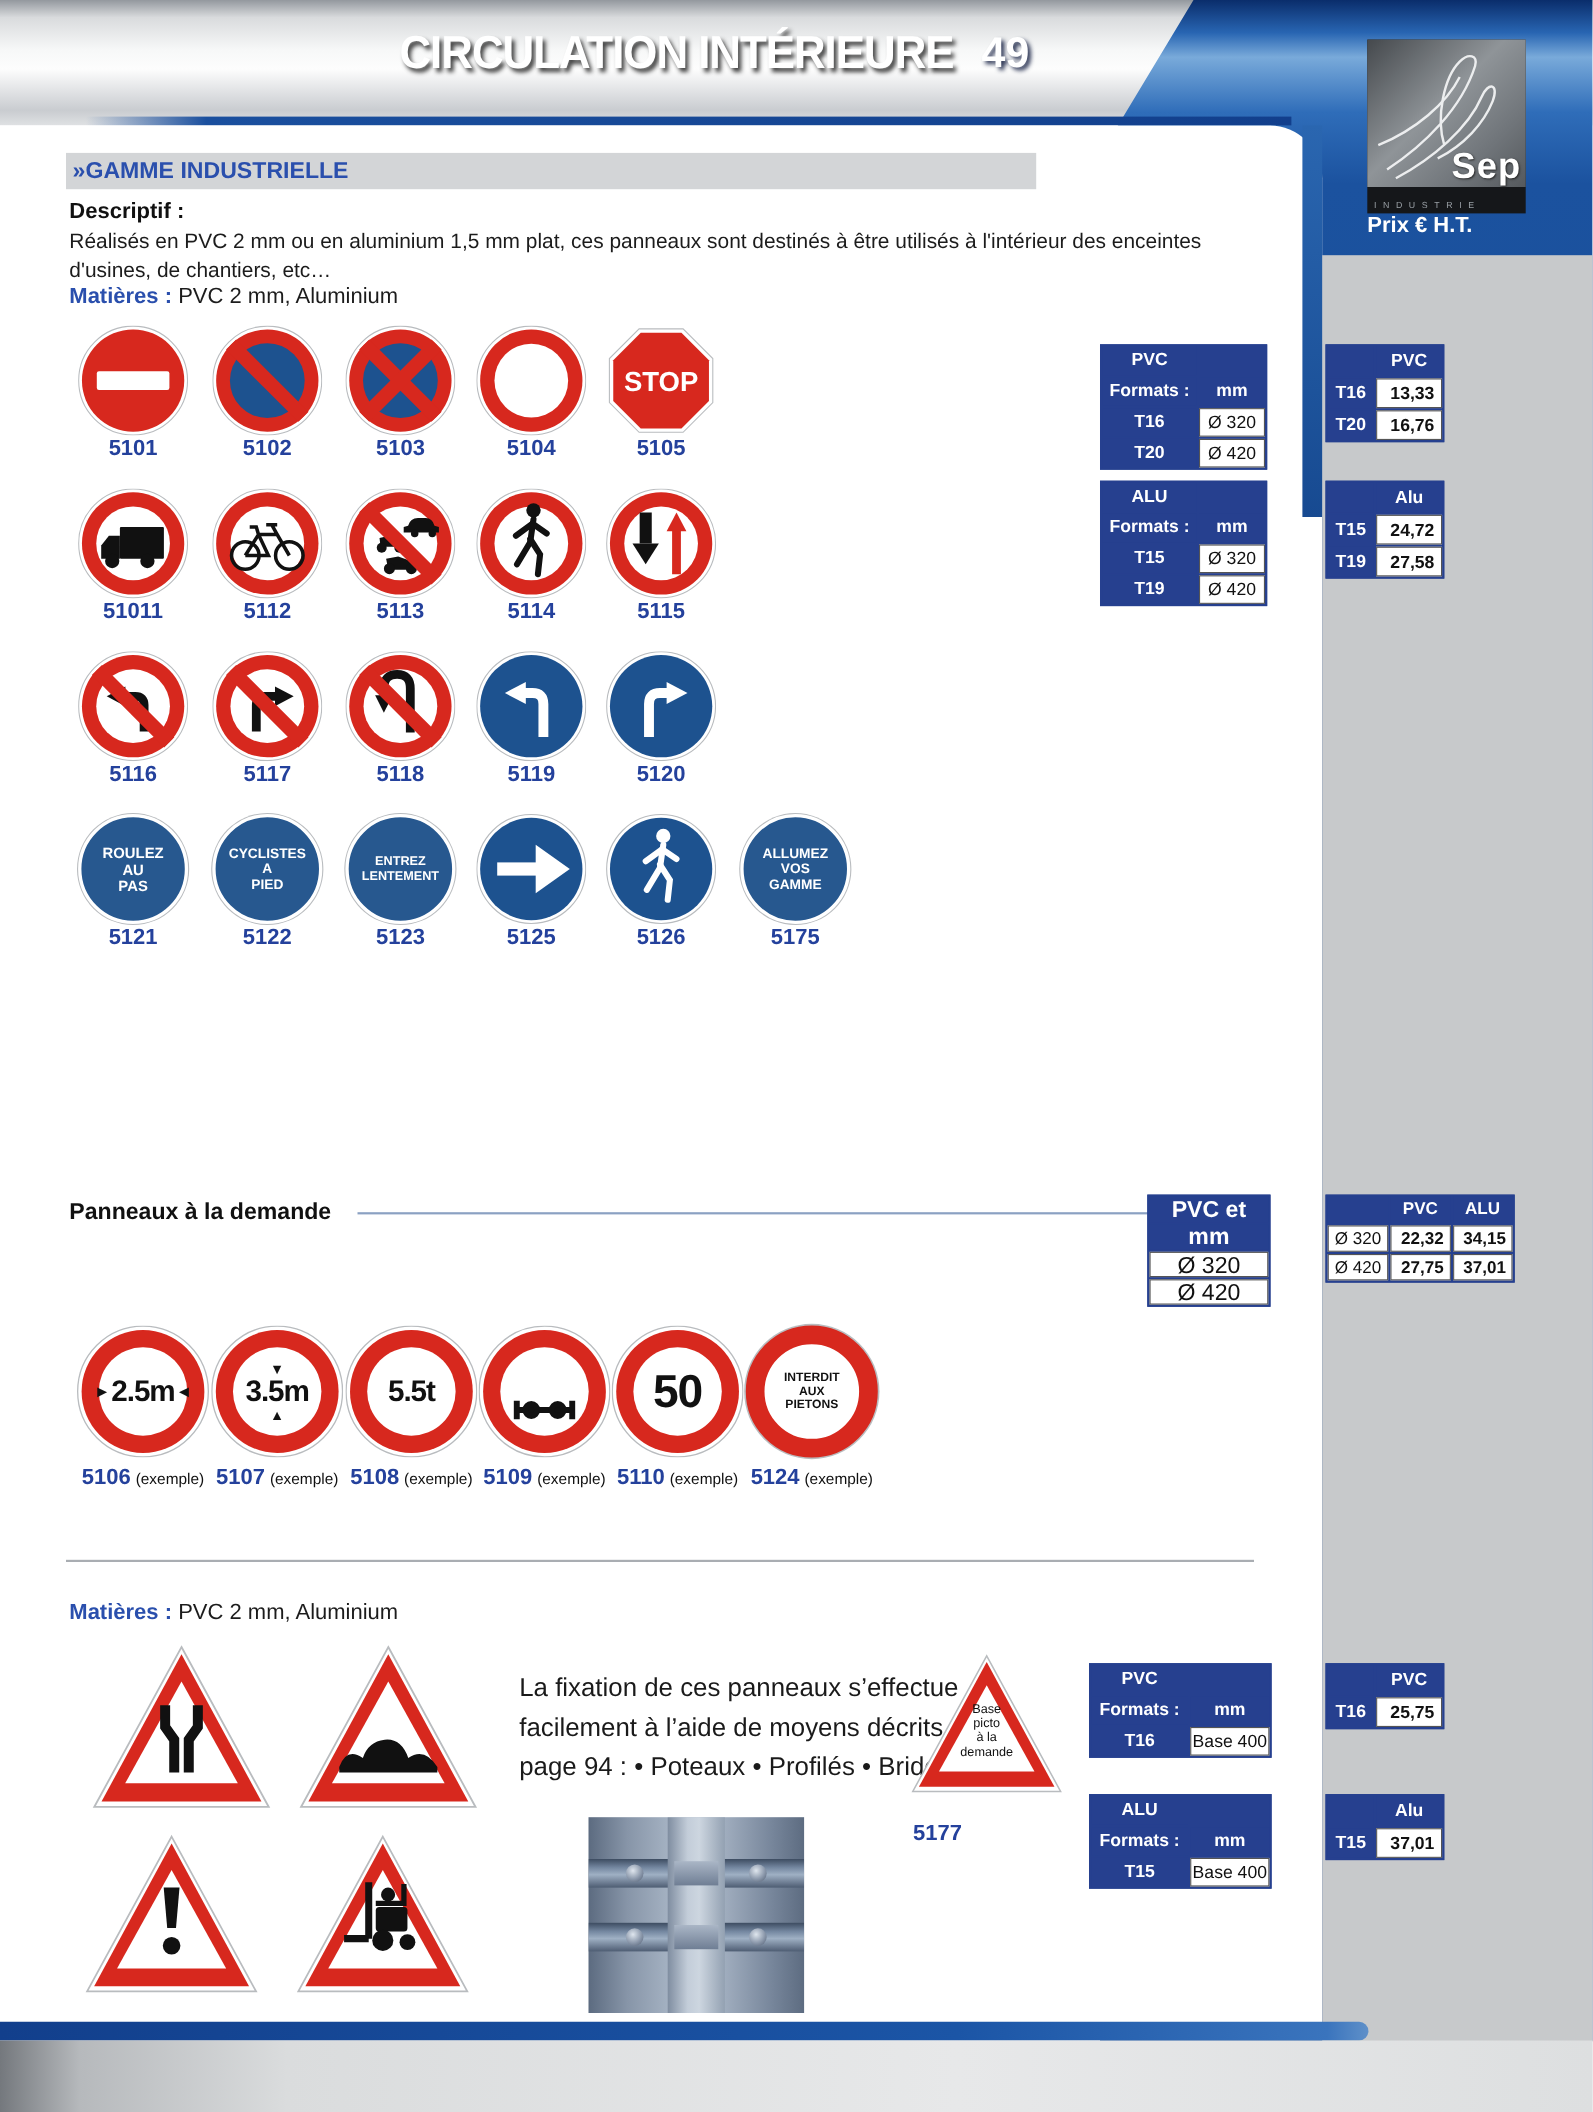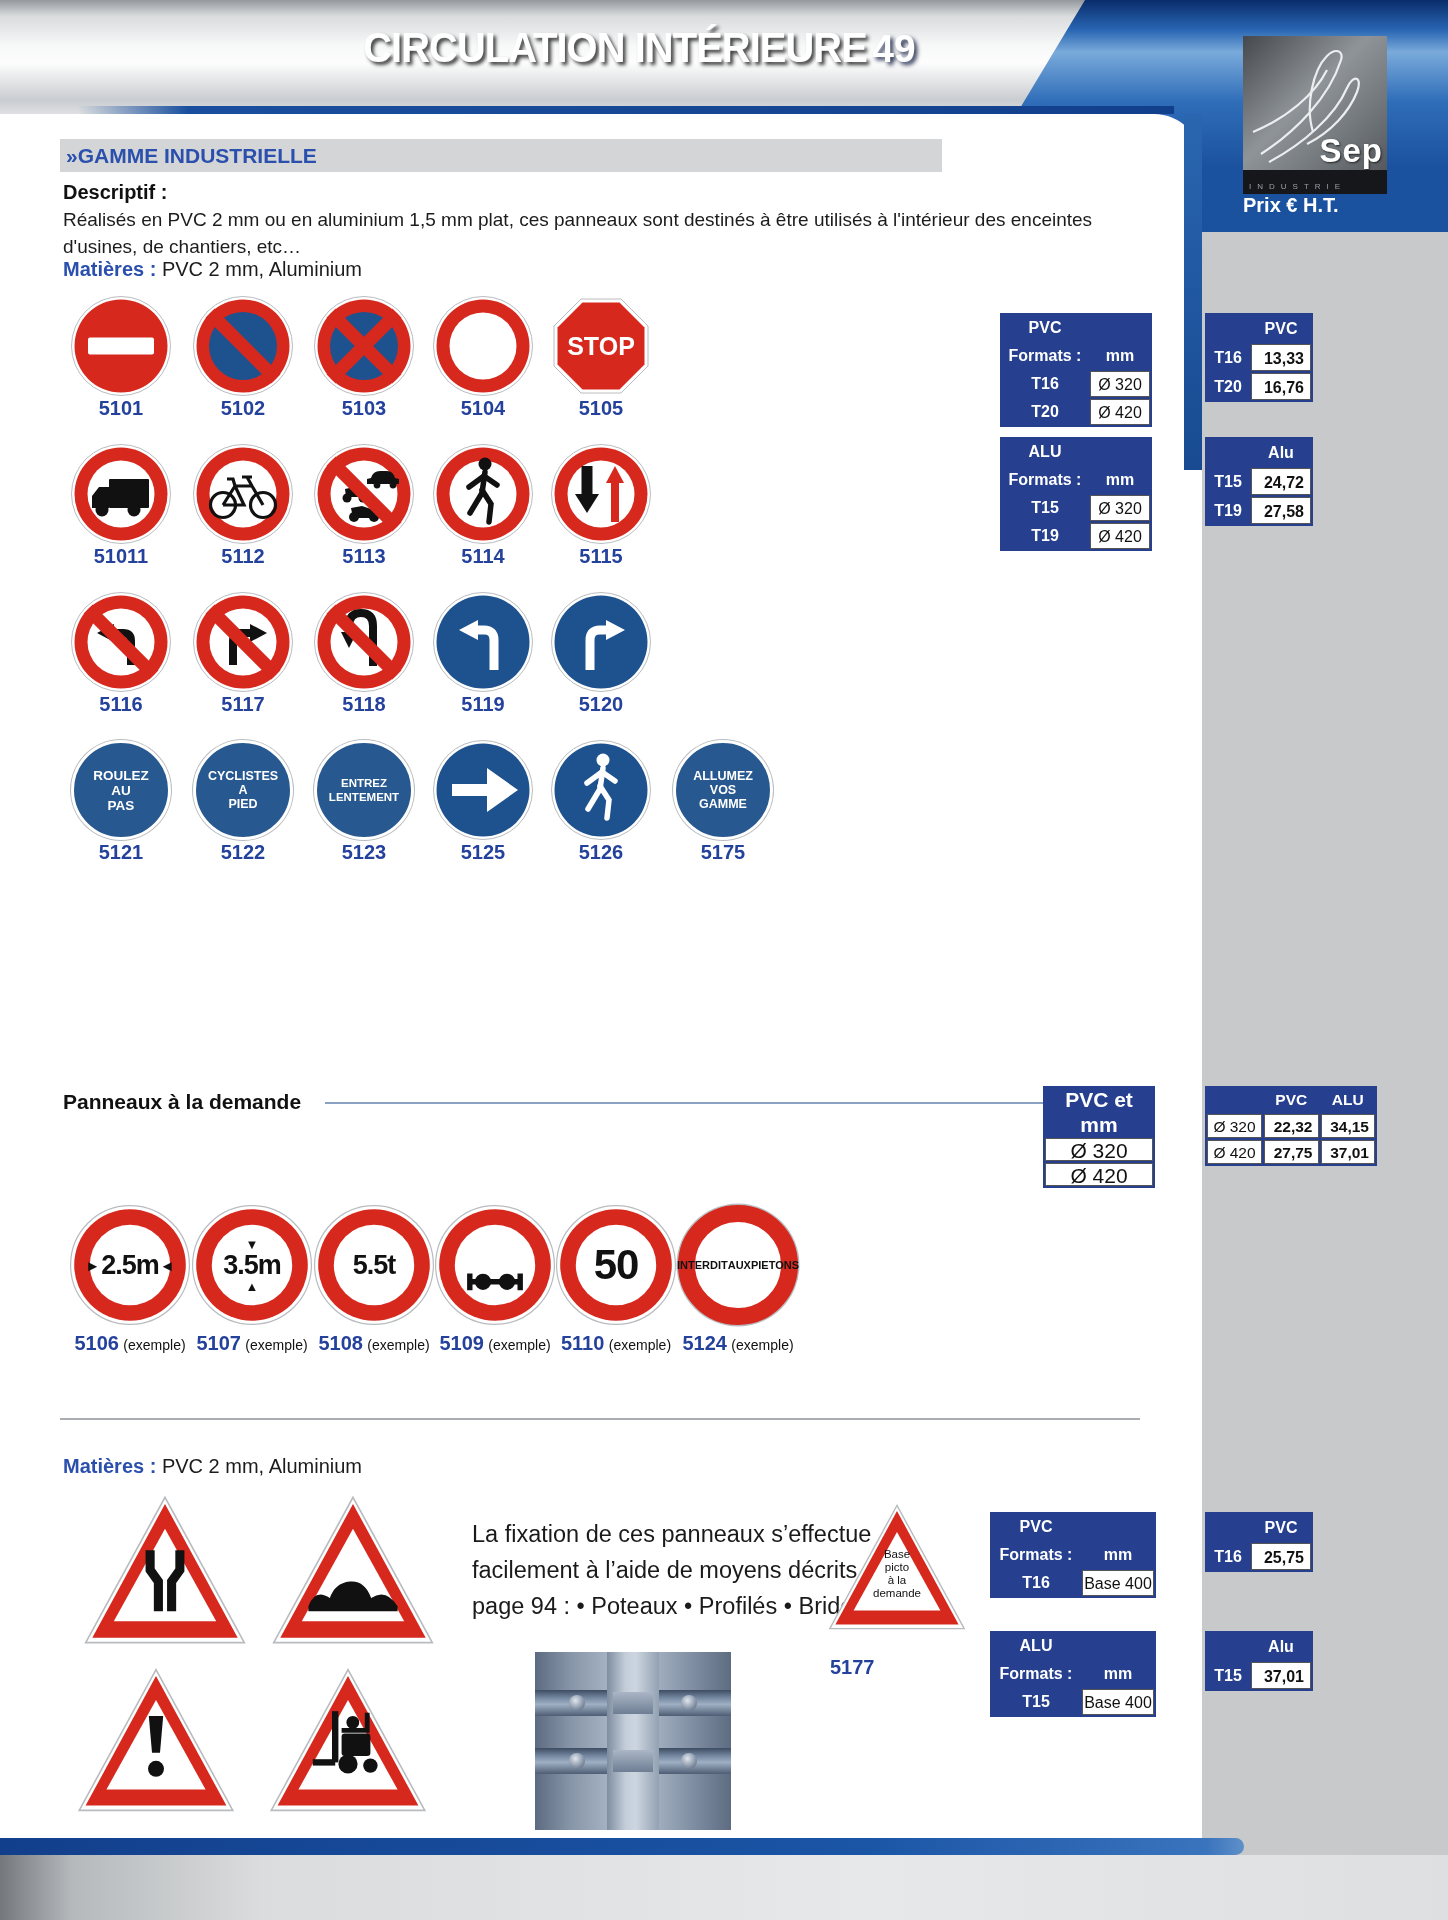--- a/index.html
+++ b/index.html
@@ -19,21 +19,21 @@
     background:linear-gradient(180deg,#2a66b0,#174a91);}
   #gray-col{left:1202px;top:232px;width:246px;height:1624px;background:#c7c9cb;}
   #bottom-bar{left:0;top:1838px;width:1244px;height:17px;border-radius:0 9px 9px 0;
     background:linear-gradient(90deg,#123f8c 0%,#1b55a6 70%,#3a74bd 97%,#5f90c9 100%);}
   #footer-strip{left:0;top:1855px;width:1448px;height:65px;
     background:linear-gradient(90deg,#74787d 0%,#b6b9bc 5%,#dadcdd 18%,#e7e8e9 60%,#dddfe0 100%);}
 
   
   #page-title{left:290px;top:24px;width:650px;text-align:center;color:#fff;font-size:42px;font-weight:bold;
     letter-spacing:-1px;transform:scaleX(.95);text-shadow:3px 3px 4px rgba(45,45,45,.9);white-space:nowrap;}
-  #page-number{left:844px;top:27px;width:100px;text-align:center;color:#fff;font-size:39px;font-weight:bold;
+  #page-number{left:864px;top:27px;width:100px;text-align:center;color:#fff;font-size:39px;font-weight:bold;
     text-shadow:3px 3px 4px rgba(25,35,70,.9);}
   #price-note{left:1243px;top:194px;color:#fff;font-size:20px;font-weight:bold;}
 
   
   #sep-logo{left:1243px;top:36px;width:144px;height:158px;background:#15171a;}
   #sep-logo .lg-top{position:absolute;left:0;top:0;width:144px;height:134px;
     background:linear-gradient(135deg,#45494d 0%,#8f9498 45%,#70757a 75%,#55595d 100%);}
   #sep-logo svg{position:absolute;left:0;top:0;width:144px;height:134px;}
   #sep-logo .lg-word{position:absolute;right:4px;top:96px;color:#fff;font-size:33px;font-weight:bold;letter-spacing:1px;
     text-shadow:1px 1px 2px #222;}
@@ -66,21 +66,21 @@
   .slabel5 .ex{color:#111;font-size:14px;font-weight:normal;}
 
   .sign-bluetext{width:100px;height:100px;border-radius:50%;background:#27588f;border:3px solid #fff;
     box-shadow:0 0 0 1px #b9bcbf;display:flex;flex-direction:column;align-items:center;justify-content:center;
     color:#fff;font-weight:bold;text-align:center;box-sizing:border-box;}
   .t135 span{font-size:13.5px;line-height:15px;}
   .t125 span{font-size:12.5px;line-height:14px;}
   .t115 span{font-size:11.5px;line-height:14px;}
 
   .sign-redtext{width:120px;height:120px;border-radius:50%;background:#fff;border:17px solid #d7281e;
-    box-shadow:0 0 0 1.5px #b9bcbf;display:flex;flex-direction:row;align-items:center;justify-content:center;
+    box-shadow:0 0 0 1.5px #b9bcbf;display:flex;flex-direction:column;align-items:center;justify-content:center;
     color:#111;font-weight:bold;text-align:center;box-sizing:border-box;}
   .sign-redtext span{font-size:11px;line-height:12.5px;}
 
   .limit{width:120px;height:120px;display:flex;flex-direction:column;align-items:center;justify-content:center;color:#111;}
   .limit .big-num{font-weight:bold;font-size:27px;letter-spacing:-1px;}
   .limit .huge-num{font-weight:bold;font-size:42px;letter-spacing:-1px;}
   .limit .row{display:flex;align-items:center;gap:1px;}
   .limit .tri{font-size:15px;line-height:15px;}
   .limit .tri-v{font-size:13px;line-height:11px;}
   .limit.l-top{justify-content:flex-start;padding-top:25px;box-sizing:border-box;}

